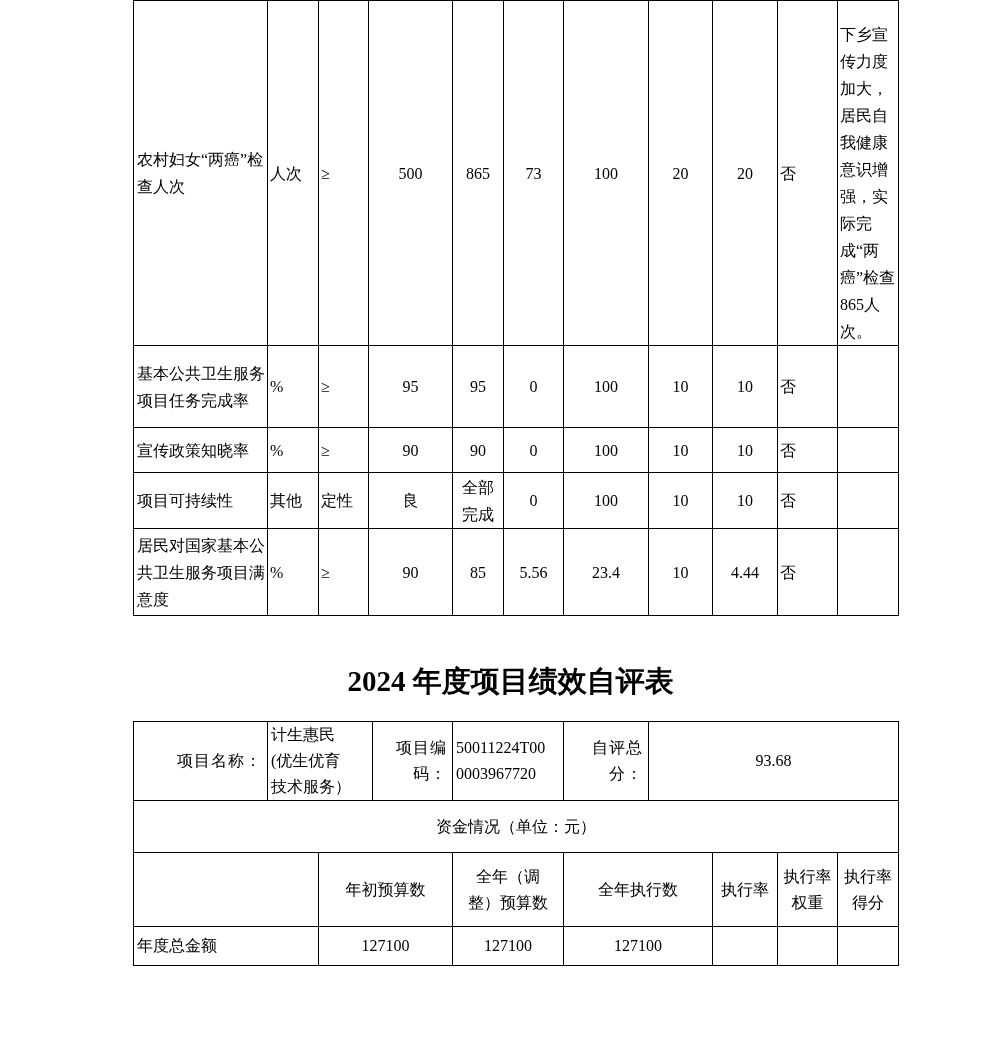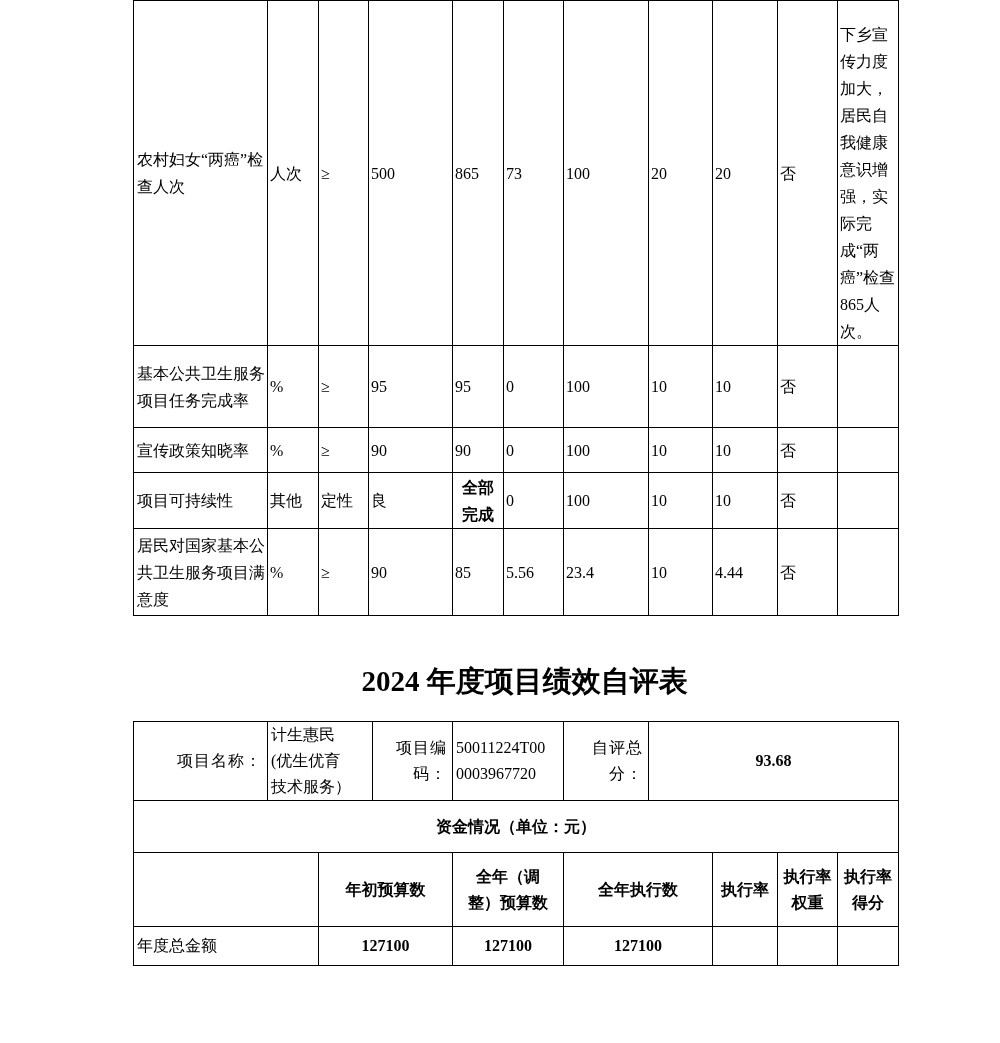--- a/index.html
+++ b/index.html
@@ -5,23 +5,23 @@
   html,body{margin:0;padding:0;background:#fff;}
   .page{position:relative;width:1000px;height:1043px;background:#ffffff;overflow:hidden;
         font-family:"Liberation Serif","DejaVu Serif",serif;font-size:16px;color:#000;}
   table{border-collapse:collapse;table-layout:fixed;position:absolute;left:133px;}
   td{border:1px solid #000;vertical-align:middle;white-space:pre-line;word-break:break-all;
      padding:0 2px;overflow:hidden;}
   .t1{top:0;width:765px;}
   .t1 td{line-height:27px;}
   .t1 td.name{padding-left:3px;padding-right:0;text-align:left;}
   .t1 td.note{vertical-align:top;padding-top:20px;text-align:left;}
-  .num{text-align:left;padding-right:2px;}
-  .ctr{text-align:center;font-weight:bold;}
-  .title{position:absolute;left:142px;width:765px;top:660px;text-align:center;
+  .num{text-align:center;padding-right:2px;}
+  .ctr{text-align:center;}
+  .title{position:absolute;left:128px;width:765px;top:660px;text-align:center;
          font-weight:bold;font-size:29px;line-height:42px;}
   .t2{top:721px;width:765px;}
   .t2 td{line-height:26px;}
   .t2 td.lbl{text-align:right;padding-right:5px;letter-spacing:1px;}
   .t2 td.val{text-align:left;padding-left:3px;}
 </style>
 </head>
 <body>
 
 <div class="page">

